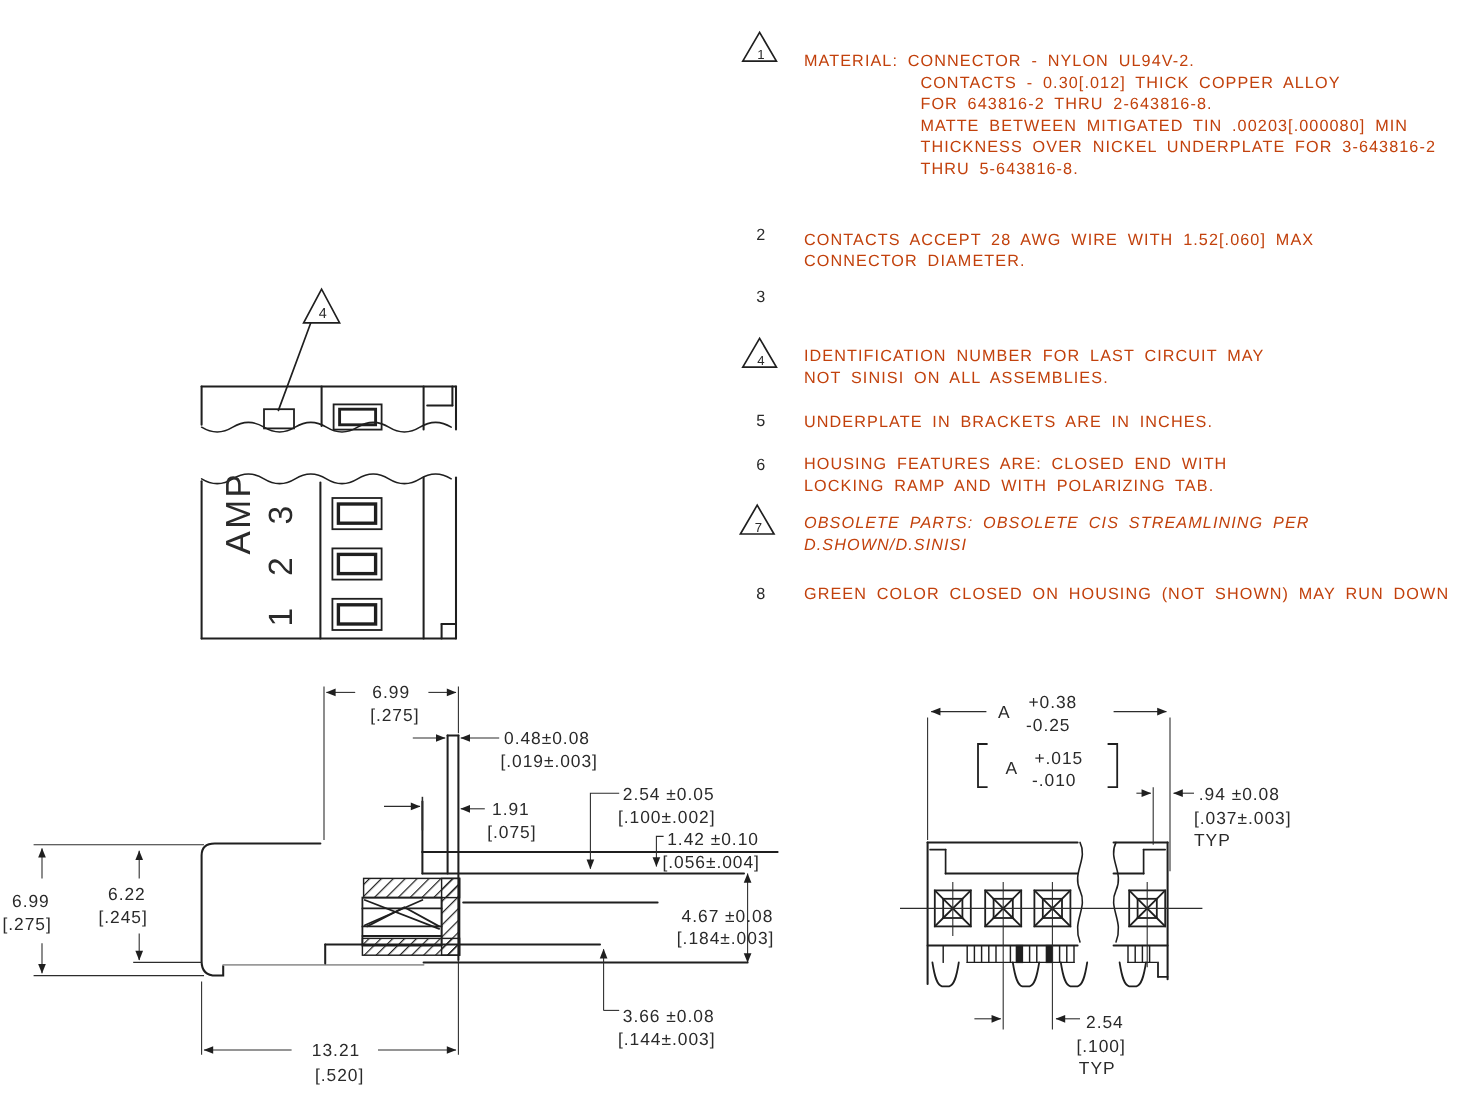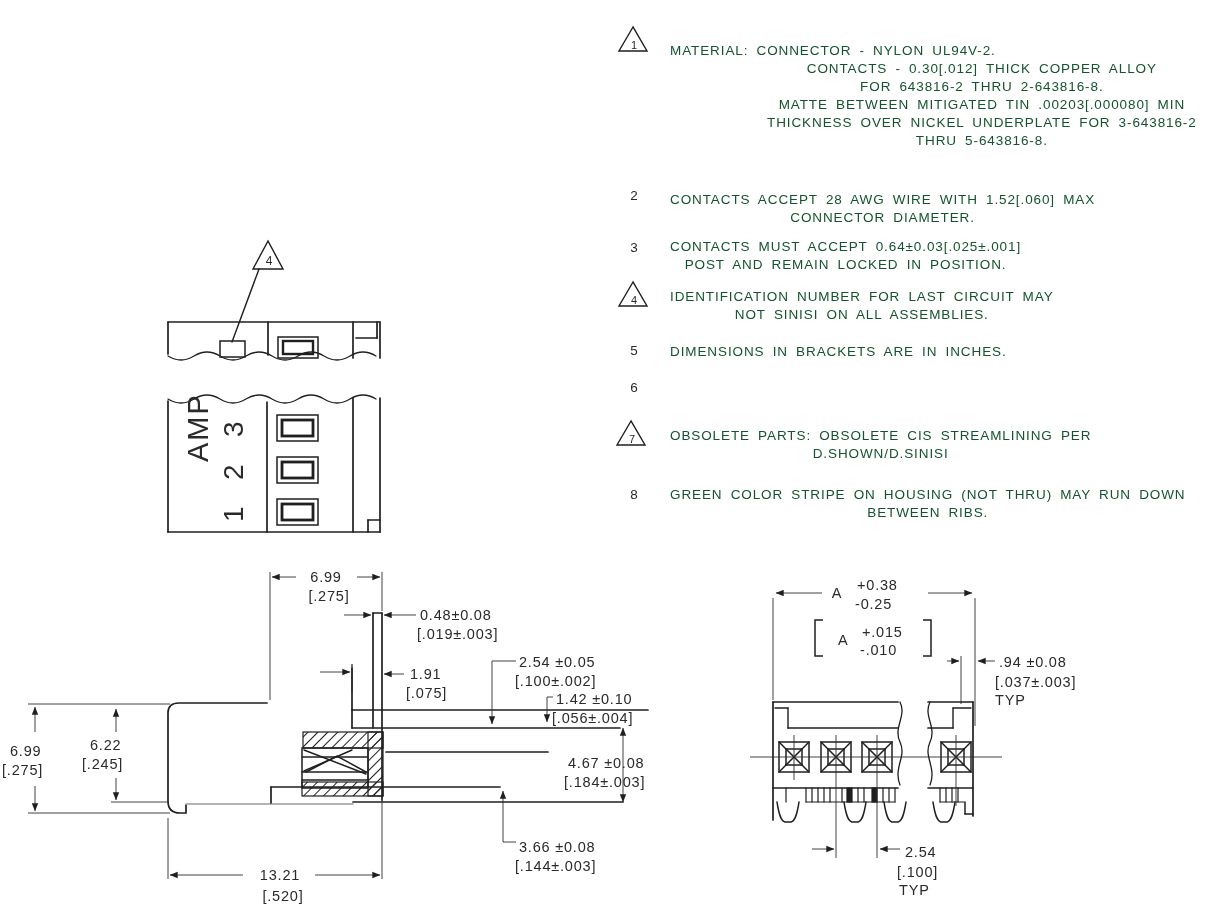--- a/index.html
+++ b/index.html
@@ -1,20 +1,20 @@
 <!DOCTYPE html>
 <html><head>
 <meta charset="utf-8">
 <style>
   html,body{margin:0;padding:0;background:#e8e8e8;}
   .sheet{position:relative;width:1232px;height:915px;background:#ffffff;overflow:hidden;
          font-family:"Liberation Sans",sans-serif;color:#262626;}
   svg text{font-family:"Liberation Sans",sans-serif;fill:#2a2a2a;}
   .note{position:absolute;white-space:nowrap;font-size:13.5px;line-height:18px;
-        letter-spacing:0.9px;word-spacing:3.5px;color:#14532d;text-align:center;}
+        letter-spacing:0.9px;word-spacing:3.5px;color:#c2410c;}
   .note div{height:18px;}
   .dimtxt{font-size:14.5px;letter-spacing:0.8px;}
   .brand{font-size:29px;letter-spacing:2px;}
 </style>
 </head>
 <body>
 
 <div class="sheet">
 
   <svg width="1232" height="915" viewBox="0 0 1232 915" style="position:absolute;left:0;top:0;">
@@ -306,33 +306,32 @@
     <div>CONTACTS - 0.30[.012] THICK COPPER ALLOY</div>
     <div>FOR 643816-2 THRU 2-643816-8.</div>
     <div>MATTE BETWEEN MITIGATED TIN .00203[.000080] MIN</div>
     <div>THICKNESS OVER NICKEL UNDERPLATE FOR 3-643816-2</div>
     <div>THRU 5-643816-8.</div>
   </div>
   <div class="note" style="left:670px;top:191px;">
     <div>CONTACTS ACCEPT 28 AWG WIRE WITH 1.52[.060] MAX</div>
     <div>CONNECTOR DIAMETER.</div>
   </div>
-  <div class="note" style="left:670px;top:238px;">
-    <div>CONTACTS MUST ACCEPT 0.64±0.03[.025±.001]</div>
-    <div>POST AND REMAIN LOCKED IN POSITION.</div>
-  </div>
   <div class="note" style="left:670px;top:288px;">
     <div>IDENTIFICATION NUMBER FOR LAST CIRCUIT MAY</div>
     <div>NOT SINISI ON ALL ASSEMBLIES.</div>
   </div>
   <div class="note" style="left:670px;top:343px;">
-    <div>DIMENSIONS IN BRACKETS ARE IN INCHES.</div>
-  </div>
-  <div class="note" style="left:670px;top:427px;">
+    <div>UNDERPLATE IN BRACKETS ARE IN INCHES.</div>
+  </div>
+  <div class="note" style="left:670px;top:378px;">
+    <div>HOUSING FEATURES ARE: CLOSED END WITH</div>
+    <div>LOCKING RAMP AND WITH POLARIZING TAB.</div>
+  </div>
+  <div class="note" style="left:670px;top:427px;font-style:italic;">
     <div>OBSOLETE PARTS: OBSOLETE CIS STREAMLINING PER</div>
     <div>D.SHOWN/D.SINISI</div>
   </div>
   <div class="note" style="left:670px;top:486px;">
-    <div>GREEN COLOR STRIPE ON HOUSING (NOT THRU) MAY RUN DOWN</div>
-    <div>BETWEEN RIBS.</div>
+    <div>GREEN COLOR CLOSED ON HOUSING (NOT SHOWN) MAY RUN DOWN</div>
   </div>
 
 </div>
 
 </body></html>

